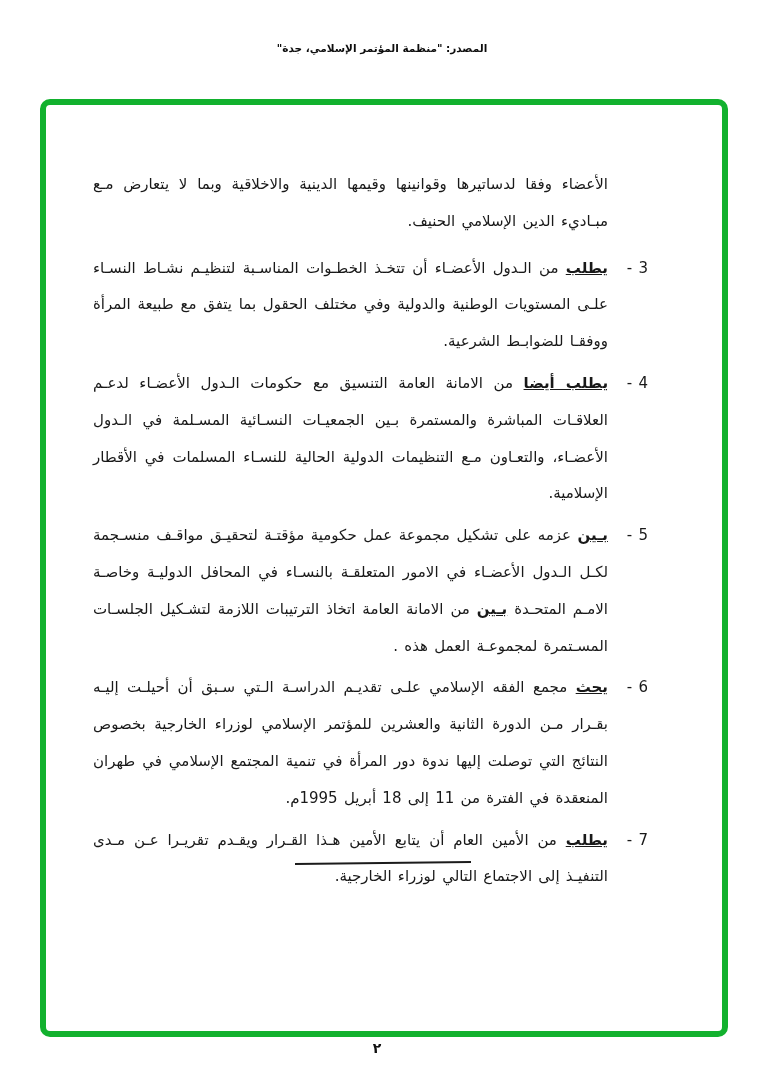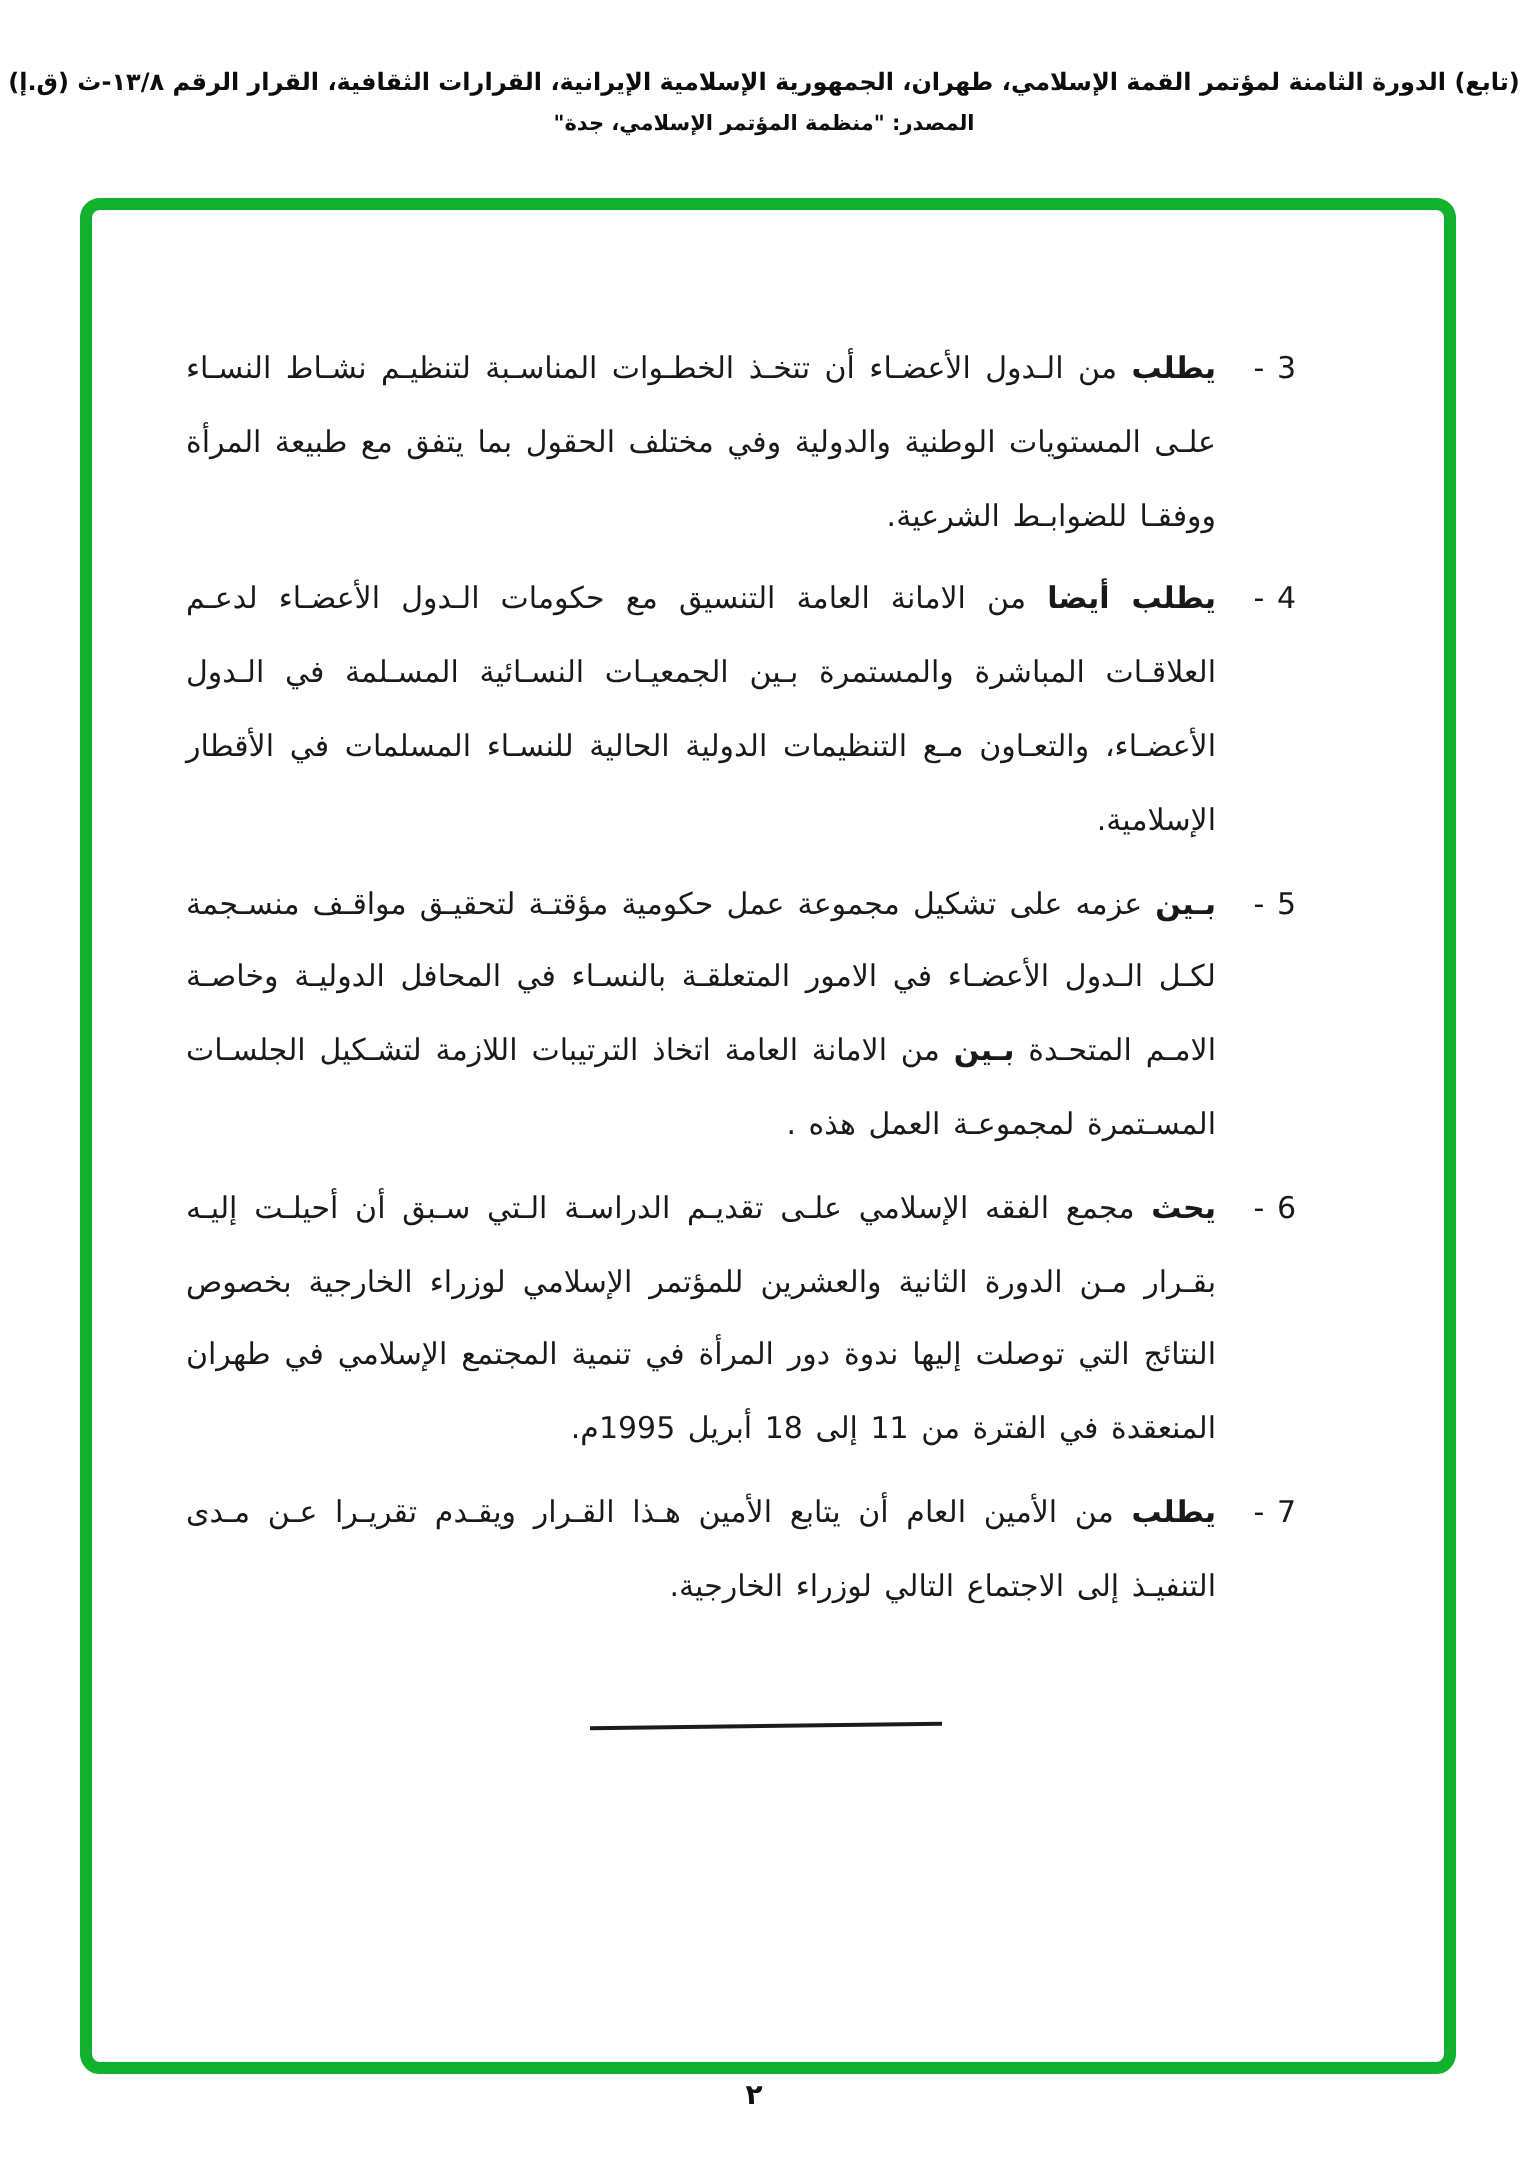--- a/index.html
+++ b/index.html
@@ -22,41 +22,41 @@
   }
   .content {
     position:absolute; left:93px; top:166px; width:555px;
     direction:rtl; text-align:justify;
     font-size:15px; line-height:36.8px; word-spacing:1.5px; color:#191919;
   }
   .intro { margin:0 40px 10px 0; }
   .item { display:flex; margin:0 0 5px 0; }
   .marker { flex:0 0 40px; direction:rtl; text-align:right; padding-left:12px; }
   .itext { flex:1 1 auto; }
-  .itext b { font-weight:700; }
+  .itext b { font-weight:700;text-decoration:underline; }
   .divider {
     position:absolute; left:295px; top:862px; width:176px; height:2px;
     background:#1b1b1b; transform:rotate(-0.7deg);
   }
   .pagenum {
     position:absolute; top:1040px; left:0; right:10px; text-align:center;
     direction:rtl; font-weight:bold; font-size:14px; color:#111;
   }
 </style>
 </head>
 <body>
 
 <div class="header">
-  <div class="header-line1">(تابع) الدورة الثامنة لمؤتمر القمة الإسلامي، طهران، الجمهورية الإسلامية الإيرانية، القرارات الثقافية، القرار الرقم ١٣/٨-ث (ق.إ)</div>
   <div class="header-line2">المصدر:  "منظمة المؤتمر الإسلامي، جدة"</div>
 </div>
 
 <div class="frame"></div>
 
 <div class="content">
+  <p class="intro">الأعضاء وفقا لدساتيرها وقوانينها وقيمها الدينية والاخلاقية وبما لا يتعارض مـع مبـاديء الدين الإسلامي الحنيف.</p>
   <div id="items">
       <div class="item">
         <span class="marker">3 -</span>
         <span class="itext"><b>يطلب</b><span> من الـدول الأعضـاء أن تتخـذ الخطـوات المناسـبة لتنظيـم نشـاط النسـاء علـى المستويات الوطنية والدولية وفي مختلف الحقول بما يتفق مع طبيعة المرأة ووفقـا للضوابـط الشرعية.</span></span>
       </div>
       <div class="item">
         <span class="marker">4 -</span>
         <span class="itext"><b>يطلب أيضا</b><span> من الامانة العامة التنسيق مع حكومات الـدول الأعضـاء لدعـم العلاقـات المباشرة والمستمرة بـين الجمعيـات النسـائية المسـلمة في الـدول الأعضـاء، والتعـاون مـع التنظيمات الدولية الحالية للنسـاء المسلمات في الأقطار الإسلامية.</span></span>
       </div>
       <div class="item">

